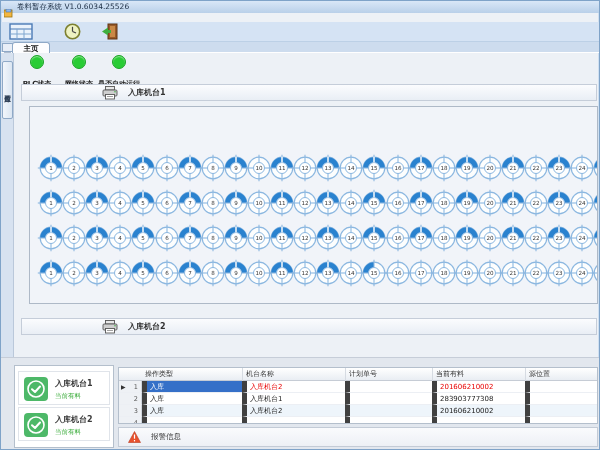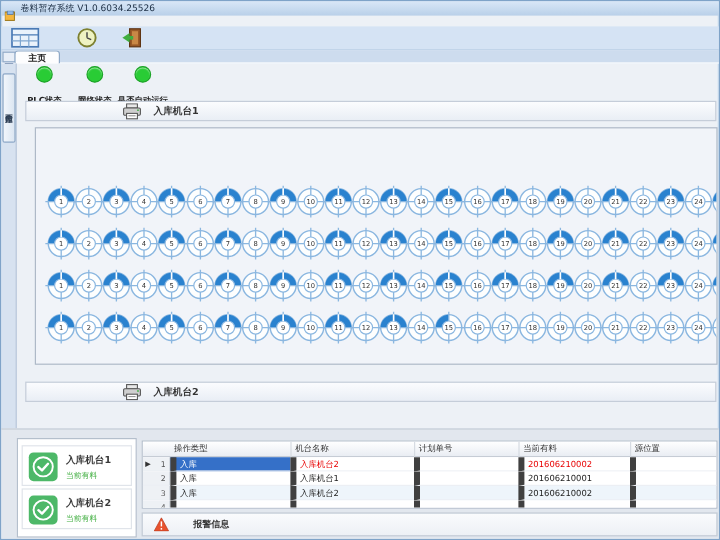--- a/index.html
+++ b/index.html
@@ -79,21 +79,21 @@
   .c3{left:226px;width:87px;}
   .c4{left:313px;width:93px;}
   .c5{left:406px;width:74px;border-right:none;}
   .sel-cell{background:#3570c8;color:#fff;}
   .red{color:#e80000;}
   .sel-arrow{float:left;margin-left:2px;font-size:6px;color:#333;}
 
   
   .alarm-bar{position:absolute;left:117px;top:426px;width:480px;height:20px;background:linear-gradient(#fafbfd,#edf0f5);
              border:1px solid #c3cbd6;display:flex;align-items:center;}
-  .alarm-lbl{font-size:7.5px;font-weight:bold;color:#333;margin-left:20px;}
+  .alarm-lbl{font-size:7.5px;font-weight:normal;color:#333;margin-left:10px;}
 </style>
 </head>
 <body>
 
 <div id="window">
 
   <div class="titlebar">
     <span class="appico">
       <svg width="9" height="9" viewBox="0 0 9 9">
           <rect x="0" y="1" width="8" height="7" fill="#f4b63f" stroke="#9a7310" stroke-width="0.8"></rect>
@@ -1242,21 +1242,21 @@
       <div class="cell c3"></div>
       <div class="cell c4 red">201606210002</div>
       <div class="cell c5"></div>
     </div>
 
     <div class="g-row" style="top:25px">
       <div class="cell c-ind"><span>2</span></div>
       <div class="cell c1">入库</div>
       <div class="cell c2">入库机台1</div>
       <div class="cell c3"></div>
-      <div class="cell c4">201606210001</div>
+      <div class="cell c4">283903777308</div>
       <div class="cell c5"></div>
     </div>
 
     <div class="g-row alt" style="top:37px">
       <div class="cell c-ind"><span>3</span></div>
       <div class="cell c1">入库</div>
       <div class="cell c2">入库机台2</div>
       <div class="cell c3"></div>
       <div class="cell c4">201606210002</div>
       <div class="cell c5"></div>

